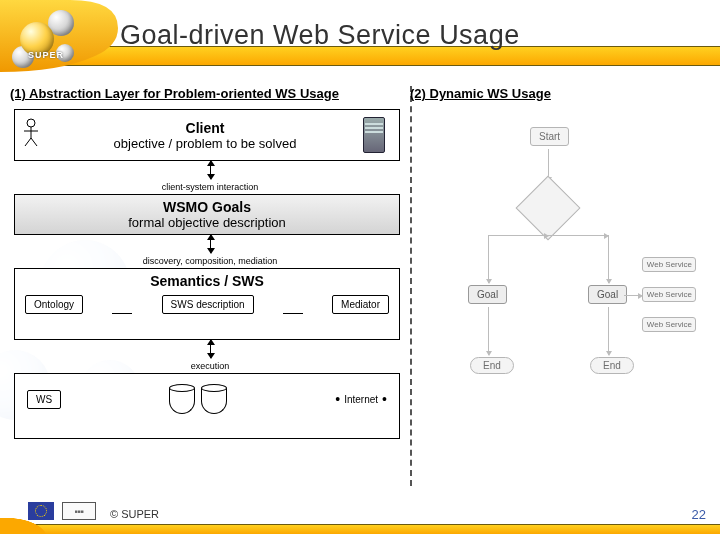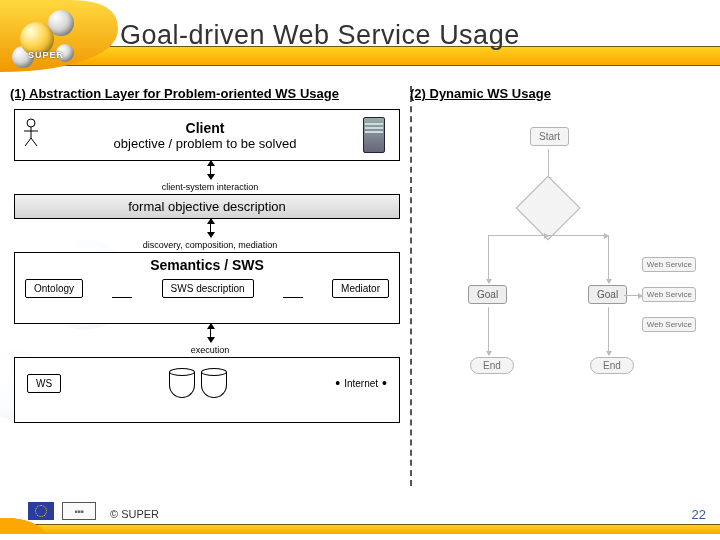--- a/index.html
+++ b/index.html
@@ -144,20 +144,21 @@
         <div class="server-slot" style="top:10px;"></div>
         <div class="server-slot" style="top:14px;"></div>
         <div class="server-slot" style="top:18px;"></div>
       </div>
     </div>
 
     <div class="arrow-v" style="height:18px;"></div>
     <div class="small-lbl">client-system interaction</div>
 
     <div class="panel goals-panel">
+      <div class="panel-title">WSMO Goals</div>
       <div class="panel-sub">formal objective description</div>
     </div>
 
     <div class="arrow-v" style="height:18px;"></div>
     <div class="small-lbl">discovery, composition, mediation</div>
 
     <div class="panel sws-panel">
       <div class="panel-title">Semantics / SWS</div>
       <div class="sws-row">
         <span class="chip stack">Ontology</span>

